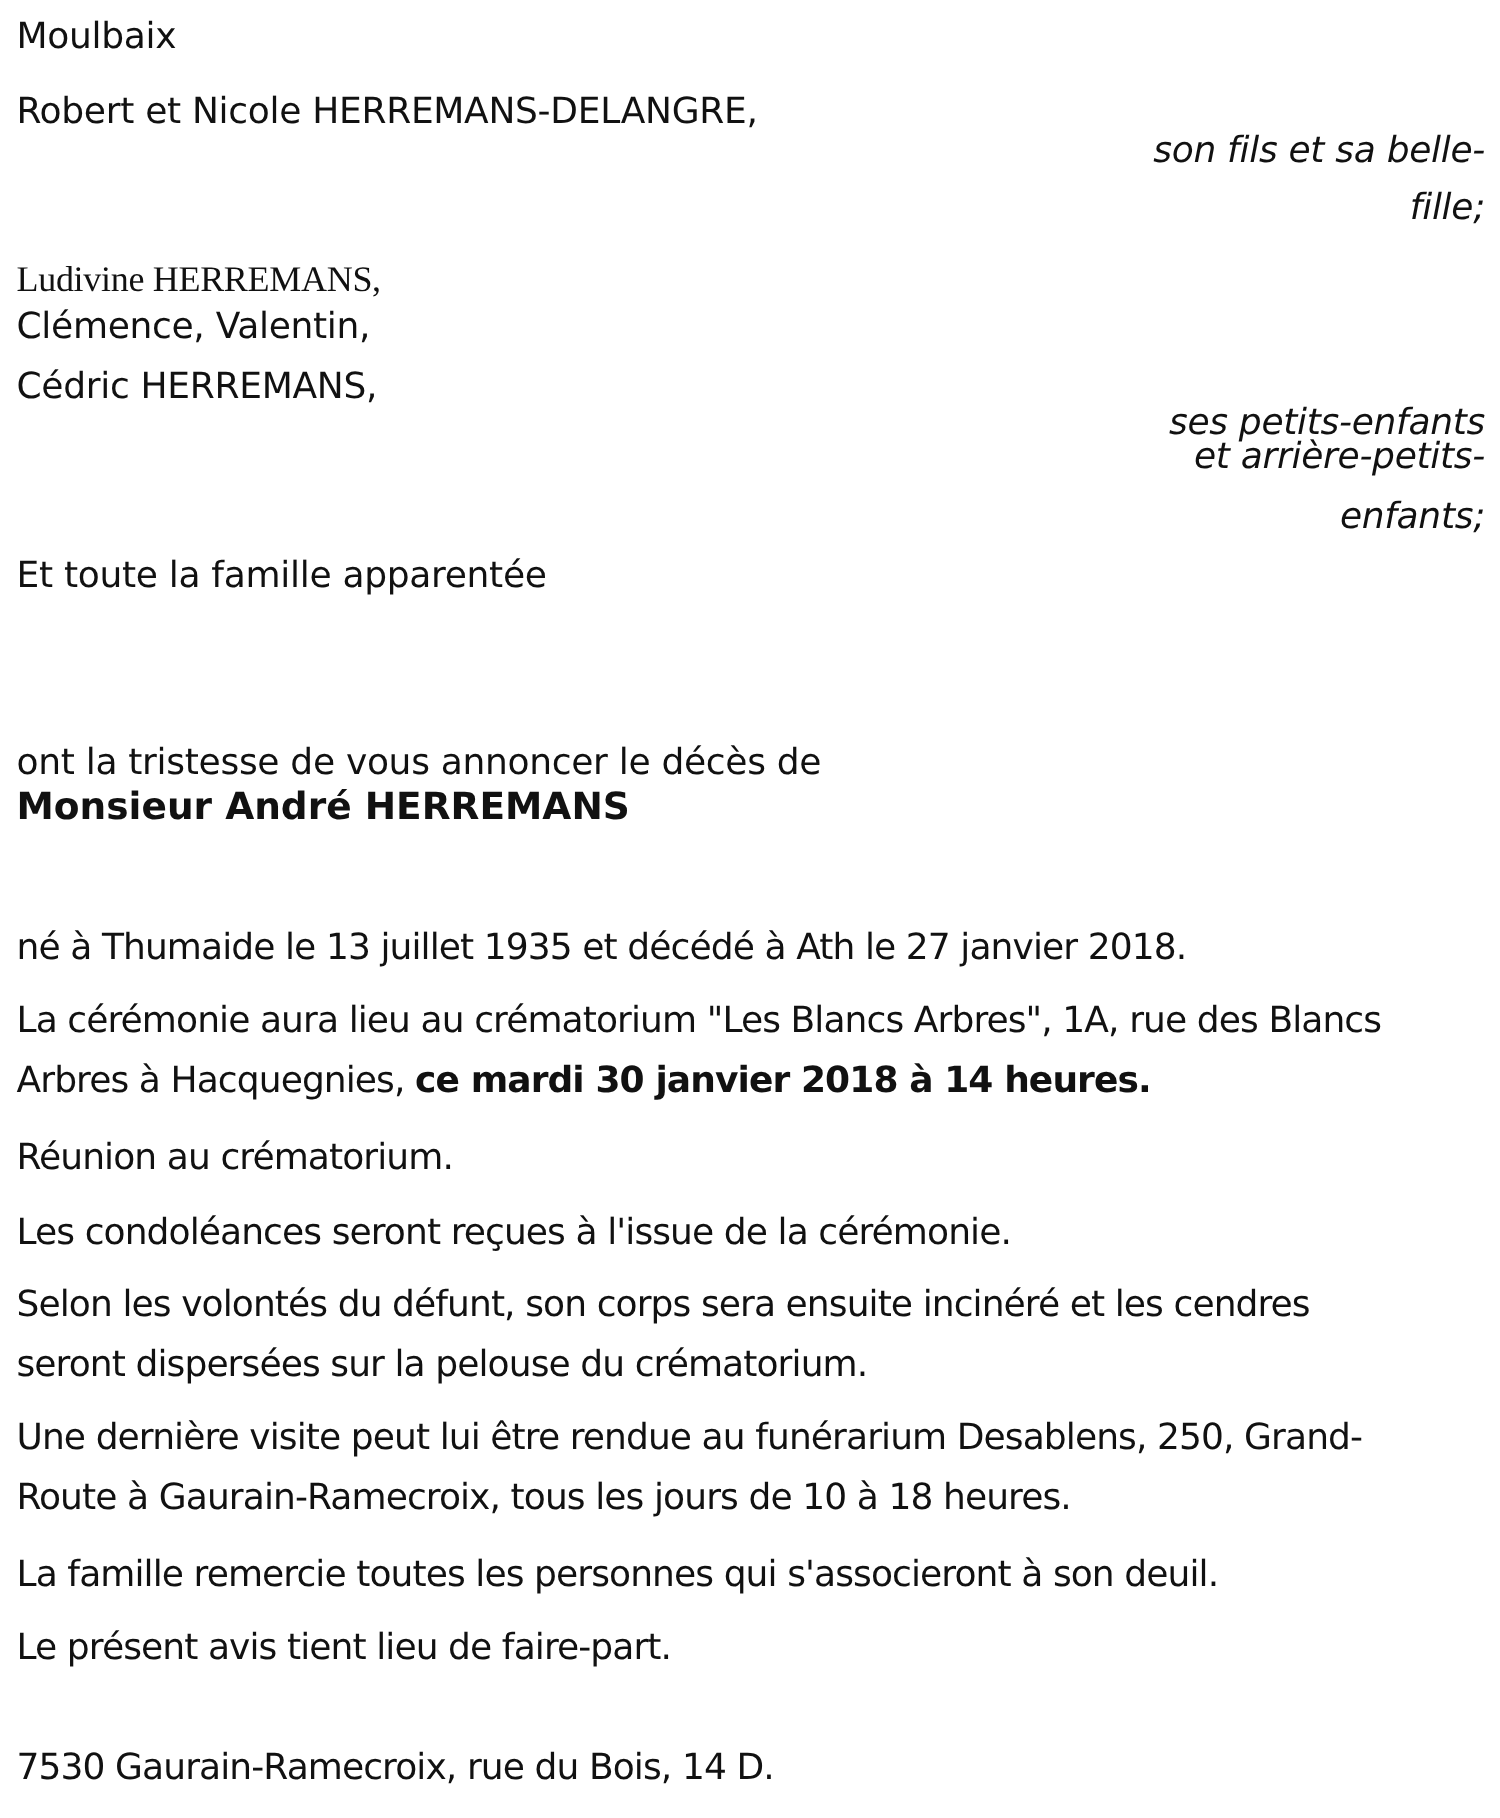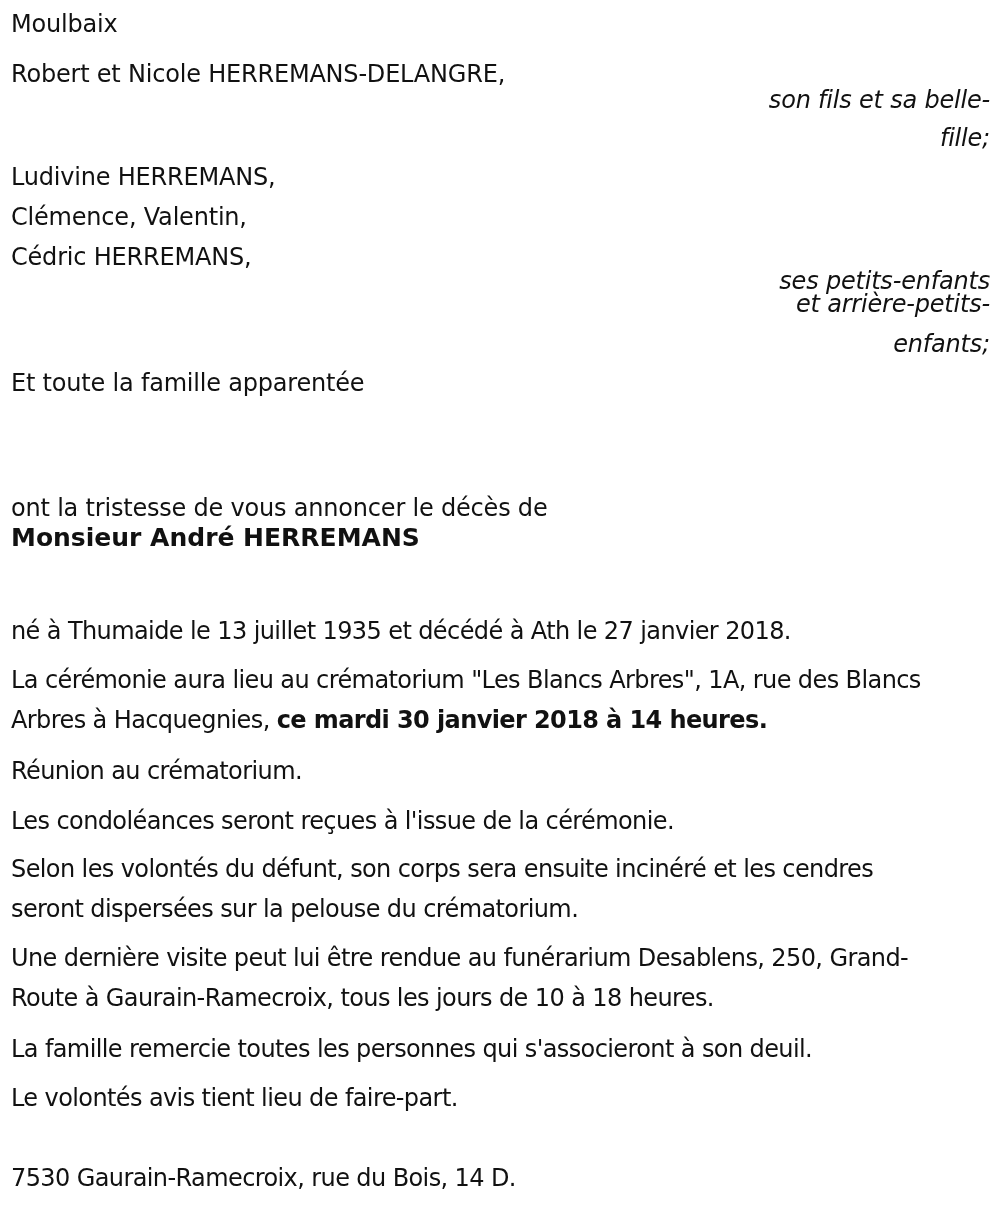--- a/index.html
+++ b/index.html
@@ -29,21 +29,21 @@
 <body>
 
 <div>
 
   <div class="abs left" style="top:10px;">Moulbaix</div>
 
   <div class="abs left" style="top:60px;">Robert et Nicole HERREMANS-DELANGRE,</div>
   <div class="abs right" style="top:86px;">son fils et sa belle-</div>
   <div class="abs right" style="top:124px;">fille;</div>
 
-  <div class="abs left" style="top:163px;">Ludivine HERREMANS,</div>
+  <div class="abs left" style="top:174px;font-family:Liberation Serif, serif;">Ludivine HERREMANS,</div>
   <div class="abs left" style="top:203px;">Clémence, Valentin,</div>
   <div class="abs left" style="top:243px;">Cédric HERREMANS,</div>
   <div class="abs right" style="top:267px;">ses petits-enfants</div>
   <div class="abs right" style="top:290px;">et arrière-petits-</div>
   <div class="abs right" style="top:330px;">enfants;</div>
 
   <div class="abs left" style="top:369px;">Et toute la famille apparentée</div>
 
   <div class="abs left" style="top:450px;margin-top:44px;">ont la tristesse de vous annoncer le décès de</div>
 
@@ -58,17 +58,17 @@
   <div class="abs left cond" style="top:757px;">Réunion au crématorium.</div>
 
   <div class="abs left cond" style="top:807px;">Les condoléances seront reçues à l'issue de la cérémonie.</div>
 
   <div class="para cond" style="top:849px; width:910px;">Selon les volontés du défunt, son corps sera ensuite incinéré et les cendres seront dispersées sur la pelouse du crématorium.</div>
 
   <div class="para cond" style="top:938px; width:950px;">Une dernière visite peut lui être rendue au funérarium Desablens, 250, Grand-Route à Gaurain-Ramecroix, tous les jours de 10 à 18 heures.</div>
 
   <div class="abs left cond" style="top:1035px;">La famille remercie toutes les personnes qui s'associeront à son deuil.</div>
 
-  <div class="abs left cond" style="top:1084px;">Le volontés avis tient lieu de faire-part.</div>
+  <div class="abs left cond" style="top:1084px;">Le présent avis tient lieu de faire-part.</div>
 
   <div class="abs left cond" style="top:1164px;">7530 Gaurain-Ramecroix, rue du Bois, 14 D.</div>
 
 </div>
 
 </body></html>

